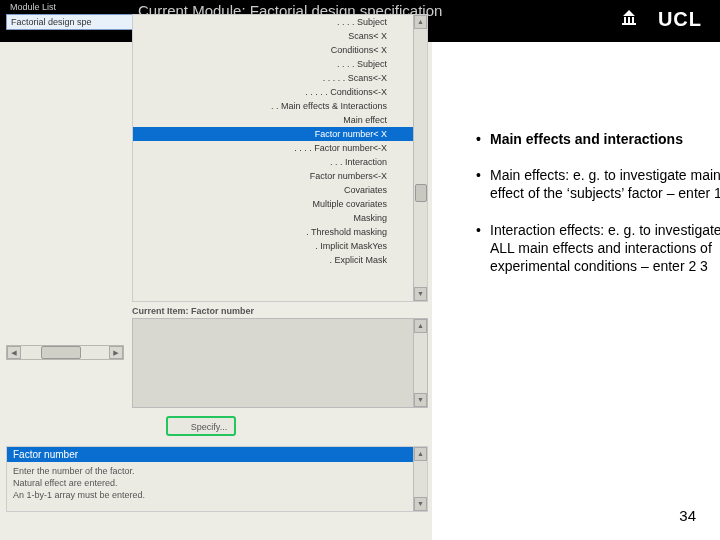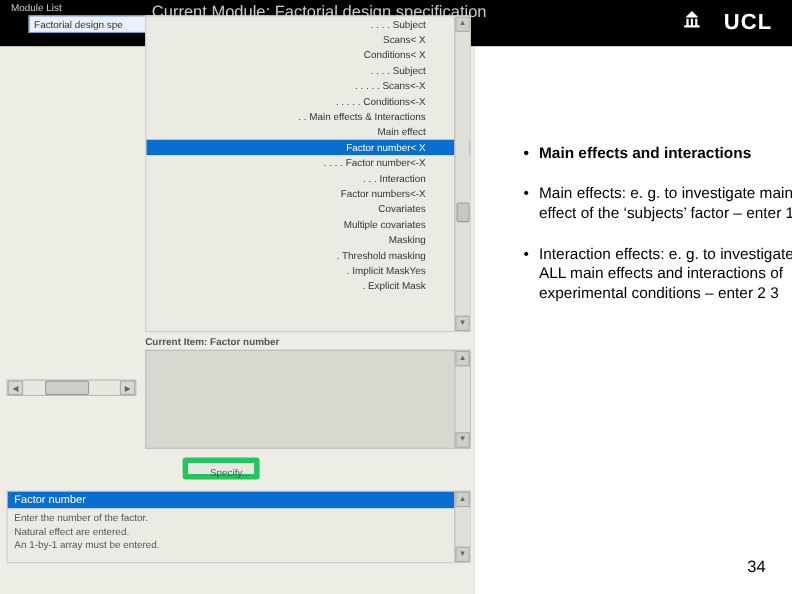--- a/index.html
+++ b/index.html
@@ -5,42 +5,42 @@
   * { box-sizing: border-box; margin: 0; padding: 0; }
   body { width: 720px; height: 540px; background: #fff; font-family: Arial, sans-serif; font-size: 11px; position: relative; overflow: hidden; }
   
   .header-bar { position: absolute; top: 0; left: 0; width: 720px; height: 42px; background: #000; }
   .ucl-logo { position: absolute; right: 18px; top: 8px; color: #fff; font-weight: bold; font-size: 20px; letter-spacing: 1px; display: flex; align-items: center; gap: 20px; }
   .ucl-dome { display: inline-block; }
   
   .module-list-label { position: absolute; left: 10px; top: 2px; color: #ccc; font-size: 9px; }
   .current-module-label { position: absolute; left: 138px; top: 2px; color: #ccc; font-size: 15px; }
   
-  .left-col { position: absolute; left: 6px; top: 14px; width: 128px; margin-left: 20px; }
+  .left-col { position: absolute; left: 6px; top: 14px; width: 128px; }
   .sel-box { background: #e8f0fa; border: 1px solid #7a9cc6; padding: 2px 4px; font-size: 9px; color: #333; }
   
   .left-scroll { position: absolute; left: 6px; top: 345px; width: 118px; height: 15px; background: #e8e8e0; border: 1px solid #b8b8b0; display: flex; }
   .left-scroll .thumb { width: 40px; height: 100%; background: #d0d0c8; border: 1px solid #999; margin-left: 20px; border-radius: 2px; }
   .left-scroll .arr { width: 14px; height: 100%; background: #d8d8d0; border: 1px solid #aaa; display: flex; align-items: center; justify-content: center; font-size: 7px; color: #666; }
   
   .tree-panel { position: absolute; left: 132px; top: 14px; width: 296px; height: 288px; background: #ebebe3; border: 1px solid #ccc; font-size: 9px; color: #333; overflow: hidden; }
   .tree-row { display: flex; justify-content: flex-end; padding: 1px 24px 1px 6px; line-height: 12px; white-space: nowrap; }
   .tree-row.selected { background: #0a6ed1; color: #fff; }
   .tree-scroll { position: absolute; right: 0; top: 0; width: 14px; height: 100%; background: #e0e0d8; border-left: 1px solid #bbb; }
   .tree-scroll .up, .tree-scroll .dn { height: 14px; background: #d0d0c8; border: 1px solid #aaa; font-size: 7px; text-align: center; line-height: 12px; color: #666; }
   .tree-scroll .tr { position: absolute; top: 14px; bottom: 14px; width: 100%; }
   .tree-scroll .th { position: absolute; top: 60%; width: 12px; left: 1px; height: 18px; background: #c8c8c0; border: 1px solid #999; border-radius: 2px; }
   
   .current-item { position: absolute; left: 132px; top: 306px; font-size: 9px; color: #555; font-weight: bold; }
   
   .mid-panel { position: absolute; left: 132px; top: 318px; width: 296px; height: 90px; background: #d8d8d0; border: 1px solid #bbb; }
   .mid-scroll { position: absolute; right: 0; top: 0; width: 14px; height: 100%; background: #e0e0d8; border-left: 1px solid #bbb; }
   .mid-scroll .up, .mid-scroll .dn { height: 14px; background: #d0d0c8; border: 1px solid #aaa; font-size: 7px; text-align: center; line-height: 12px; color: #666; }
   
-  .specify-btn { position: absolute; left: 166px; top: 416px; width: 70px; height: 20px; background: #e8e8e0; border: 5px solid #22c55e; border-radius: 3px; font-size: 9px; color: #555; text-align: center; line-height: 18px; padding-left: 16px; }
+  .specify-btn { position: absolute; left: 166px; top: 416px; width: 70px; height: 20px; background: #e8e8e0; border: 2px solid #22c55e; border-radius: 3px; font-size: 9px; color: #555; text-align: center; line-height: 18px; padding-left: 16px; }
   
   .help-panel { position: absolute; left: 6px; top: 446px; width: 422px; height: 66px; background: #ebebe3; border: 1px solid #ccc; }
   .help-title { background: #0a6ed1; color: #fff; font-size: 10px; padding: 2px 6px; }
   .help-body { padding: 3px 6px; font-size: 9px; color: #555; line-height: 12px; }
   .help-scroll { position: absolute; right: 0; top: 0; width: 14px; height: 100%; background: #e0e0d8; border-left: 1px solid #bbb; }
   .help-scroll .up, .help-scroll .dn { height: 14px; background: #d0d0c8; border: 1px solid #aaa; font-size: 7px; text-align: center; line-height: 12px; color: #666; }
   
   .bullets { position: absolute; left: 472px; top: 130px; width: 254px; font-size: 14px; color: #000; line-height: 1.3; }
   .bullets ul { list-style: none; }
   .bullets li { margin-bottom: 18px; padding-left: 18px; position: relative; }

